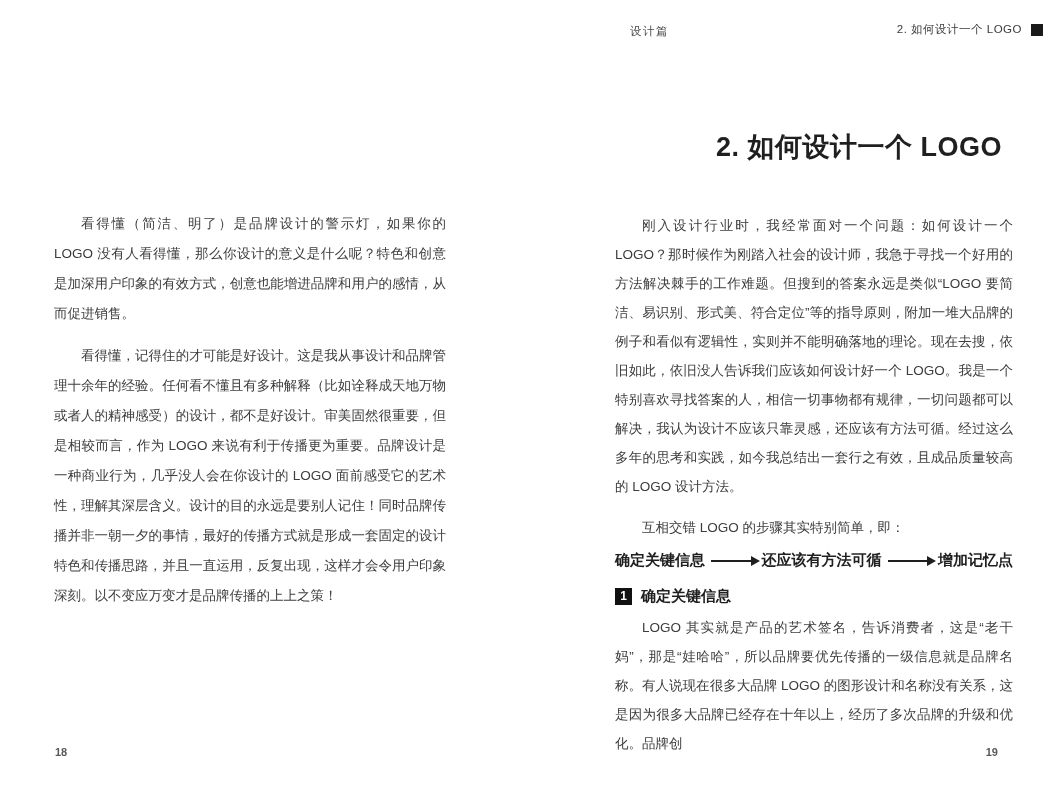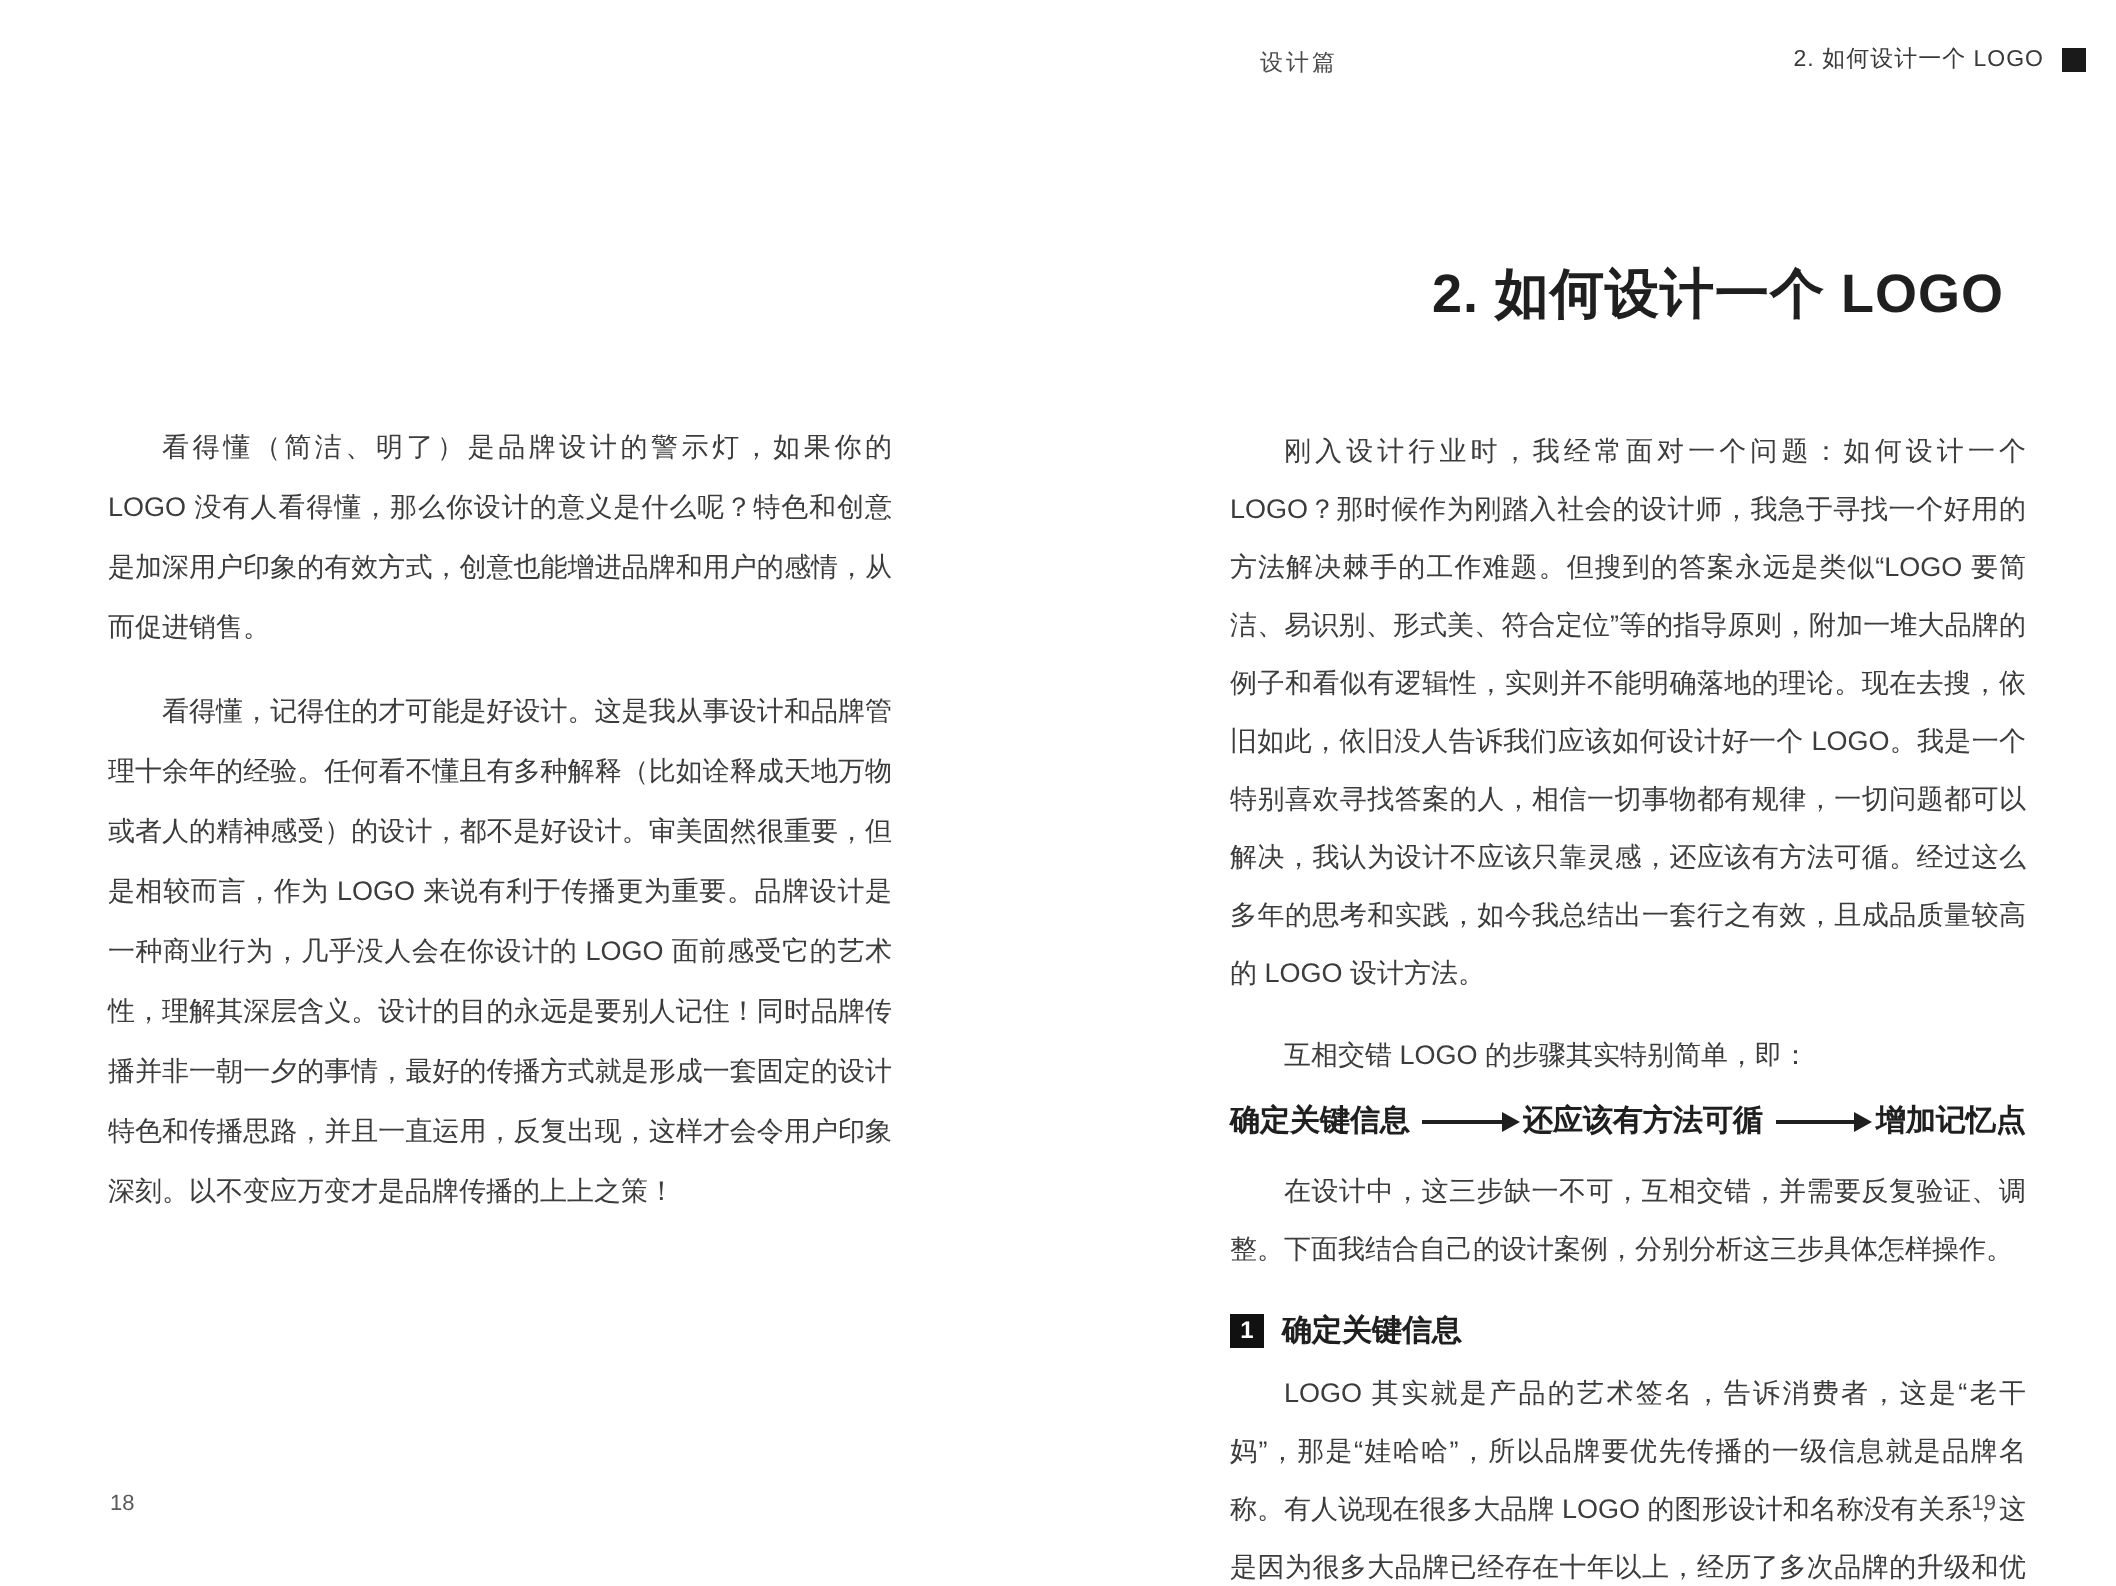--- a/index.html
+++ b/index.html
@@ -67,21 +67,21 @@
   }
   .section-badge {
     width: 17px; height: 17px; background: #111111; color: #ffffff;
     font-size: 12px; font-weight: 700; line-height: 17px;
     display: flex; align-items: center; justify-content: center;
     flex: 0 0 auto;
   }
   .section-body { margin-top: 0; }
 
   
-  .page-number { position: absolute; top: 746px; font-size: 11px; color: #595959; }
+  .page-number { position: absolute; top: 746px; font-size: 11px; color: #595959; font-weight: bold; }
   .page-number.pn-left  { left: 55px; }
   .page-number.pn-right { right: 60px; margin-left: 39px; }
 </style>
 </head>
 <body>
 
 <div class="header-left">设计篇</div>
 
 <div class="header-right">
   <span>2. 如何设计一个 LOGO</span>
@@ -101,21 +101,20 @@
   <p class="steps-intro">互相交错 LOGO 的步骤其实特别简单，即：</p>
 
   <div class="flow-row">
     <span class="flow-step">确定关键信息</span>
     <span class="flow-arrow"></span>
     <span class="flow-step">还应该有方法可循</span>
     <span class="flow-arrow"></span>
     <span class="flow-step">增加记忆点</span>
   </div>
 
-  <p class="steps-note">在设计中，这三步缺一不可，互相交错，并需要反复验证、调整。下面我结合自己的设计案例，分别分析这三步具体怎样操作。</p>
 
   <div class="section-heading">
     <span class="section-badge">1</span>
     <span>确定关键信息</span>
   </div>
 
   <p class="section-body">LOGO 其实就是产品的艺术签名，告诉消费者，这是“老干妈”，那是“娃哈哈”，所以品牌要优先传播的一级信息就是品牌名称。有人说现在很多大品牌 LOGO 的图形设计和名称没有关系，这是因为很多大品牌已经存在十年以上，经历了多次品牌的升级和优化。品牌创</p>
 </div>
 
 <div class="page-number pn-left">18</div>

